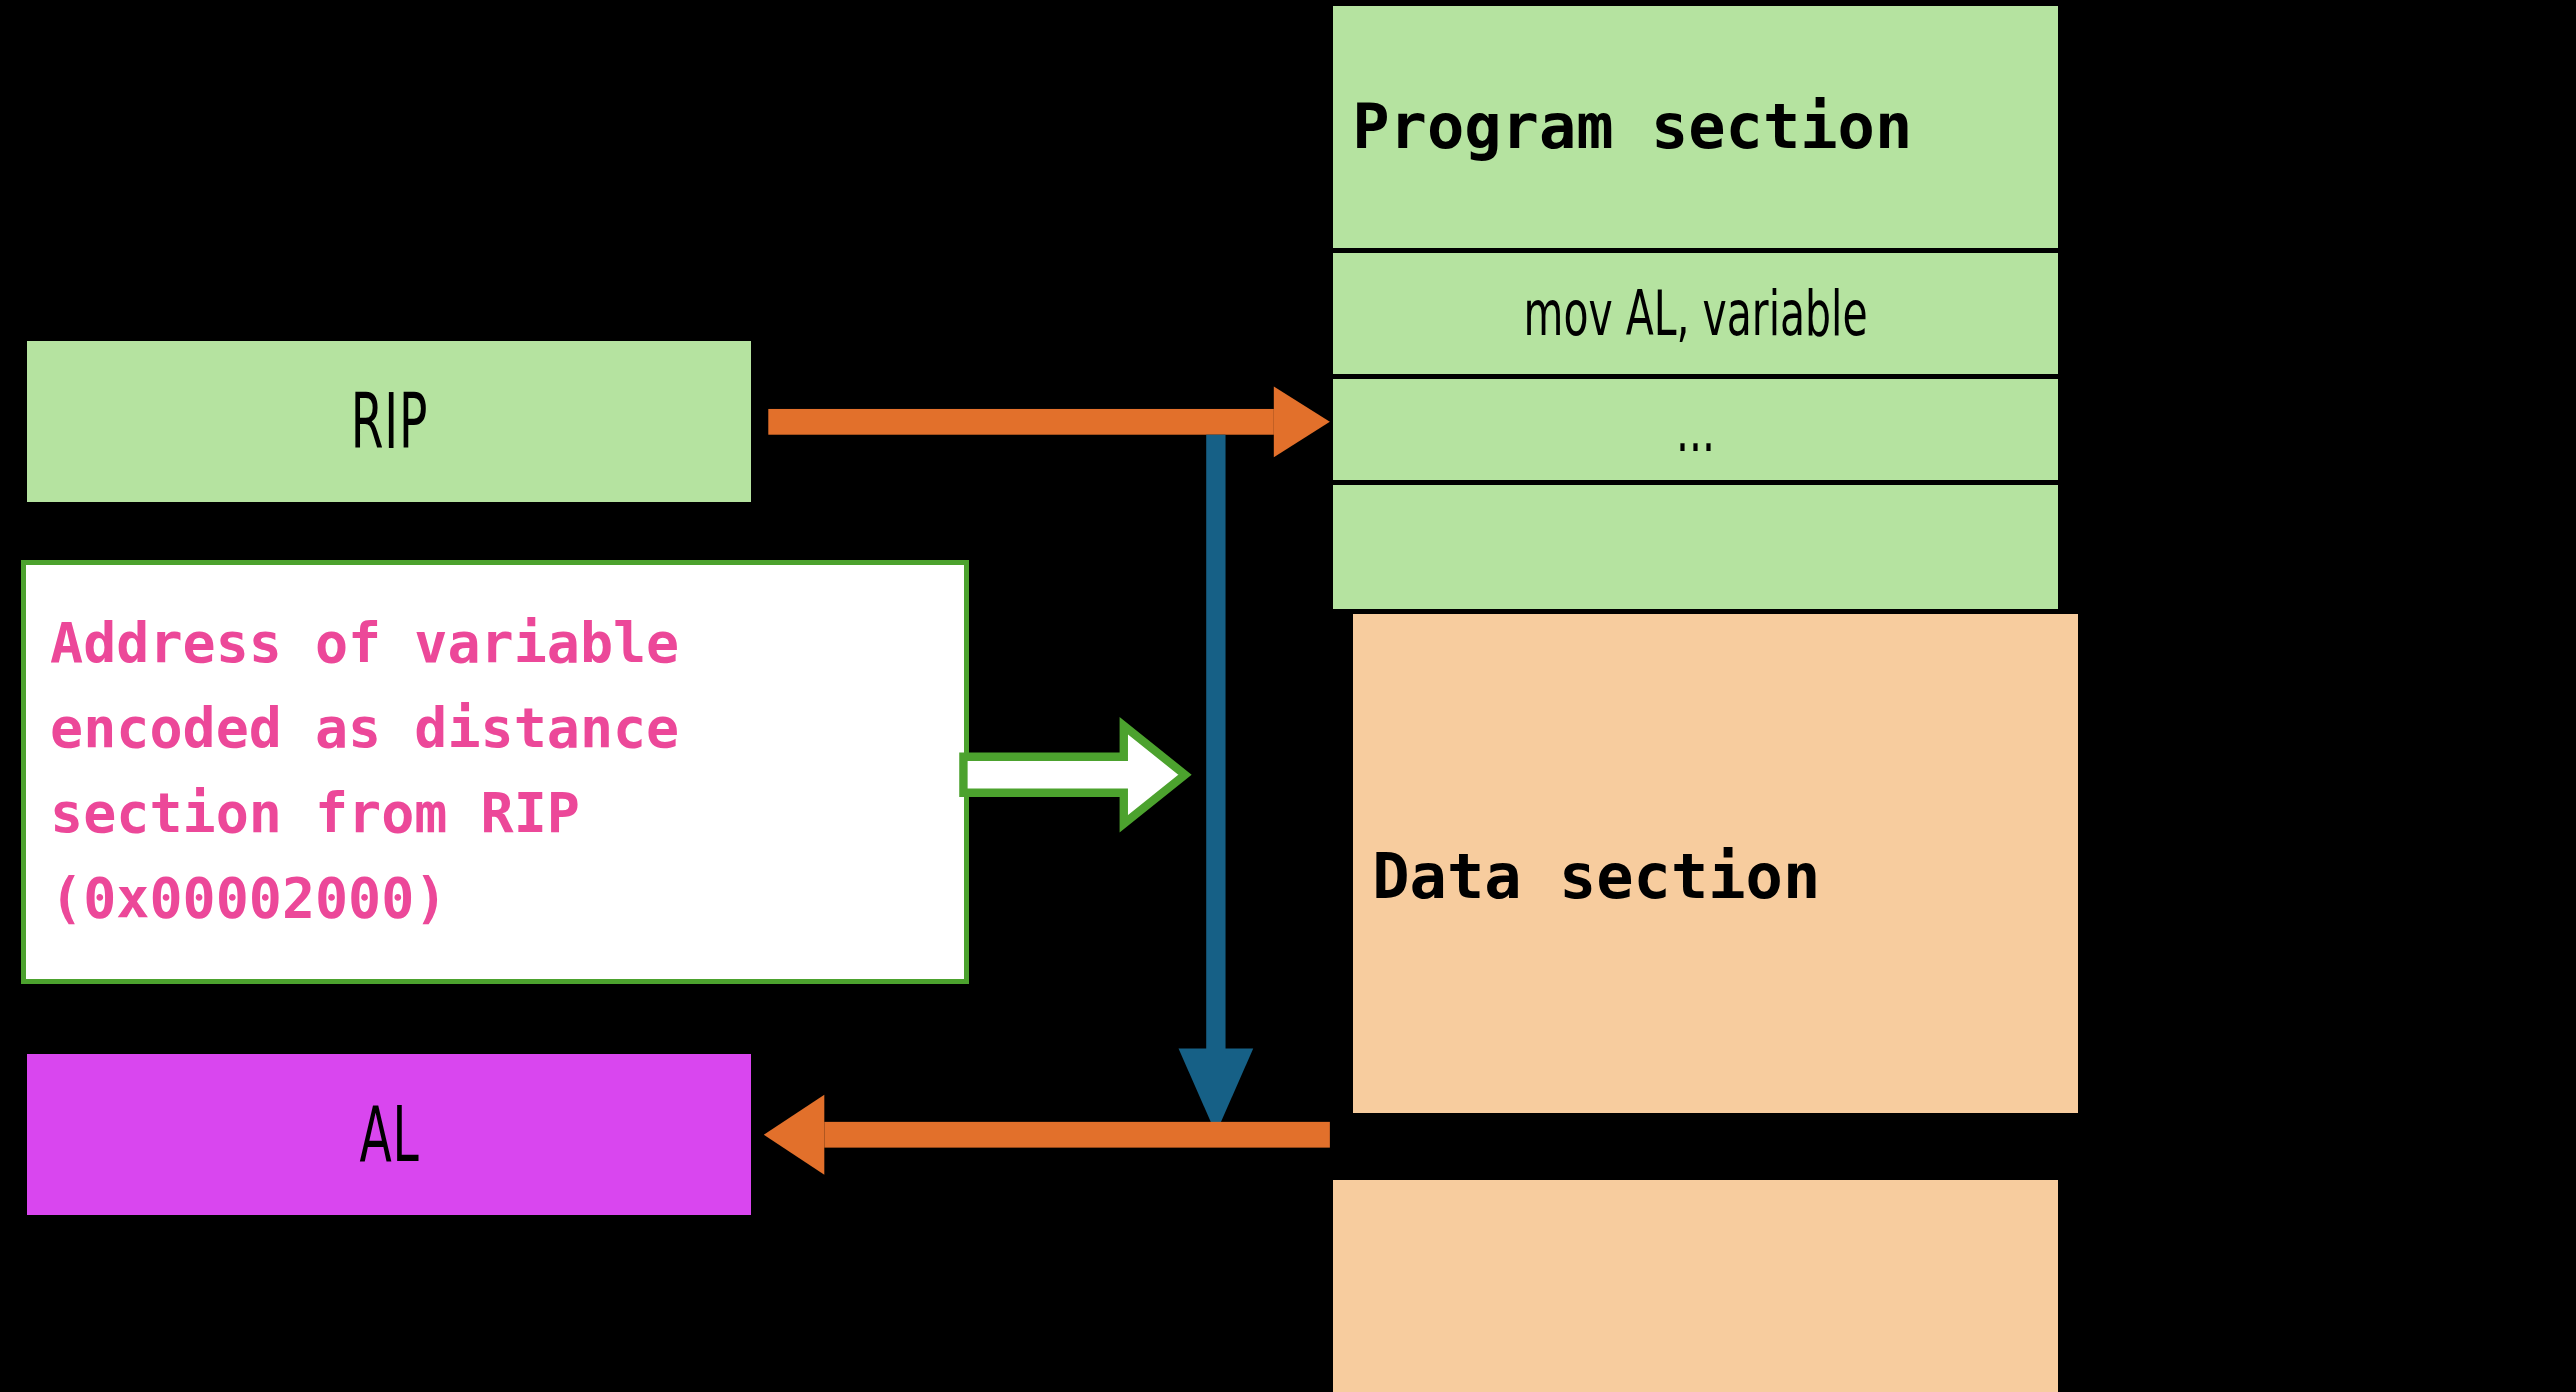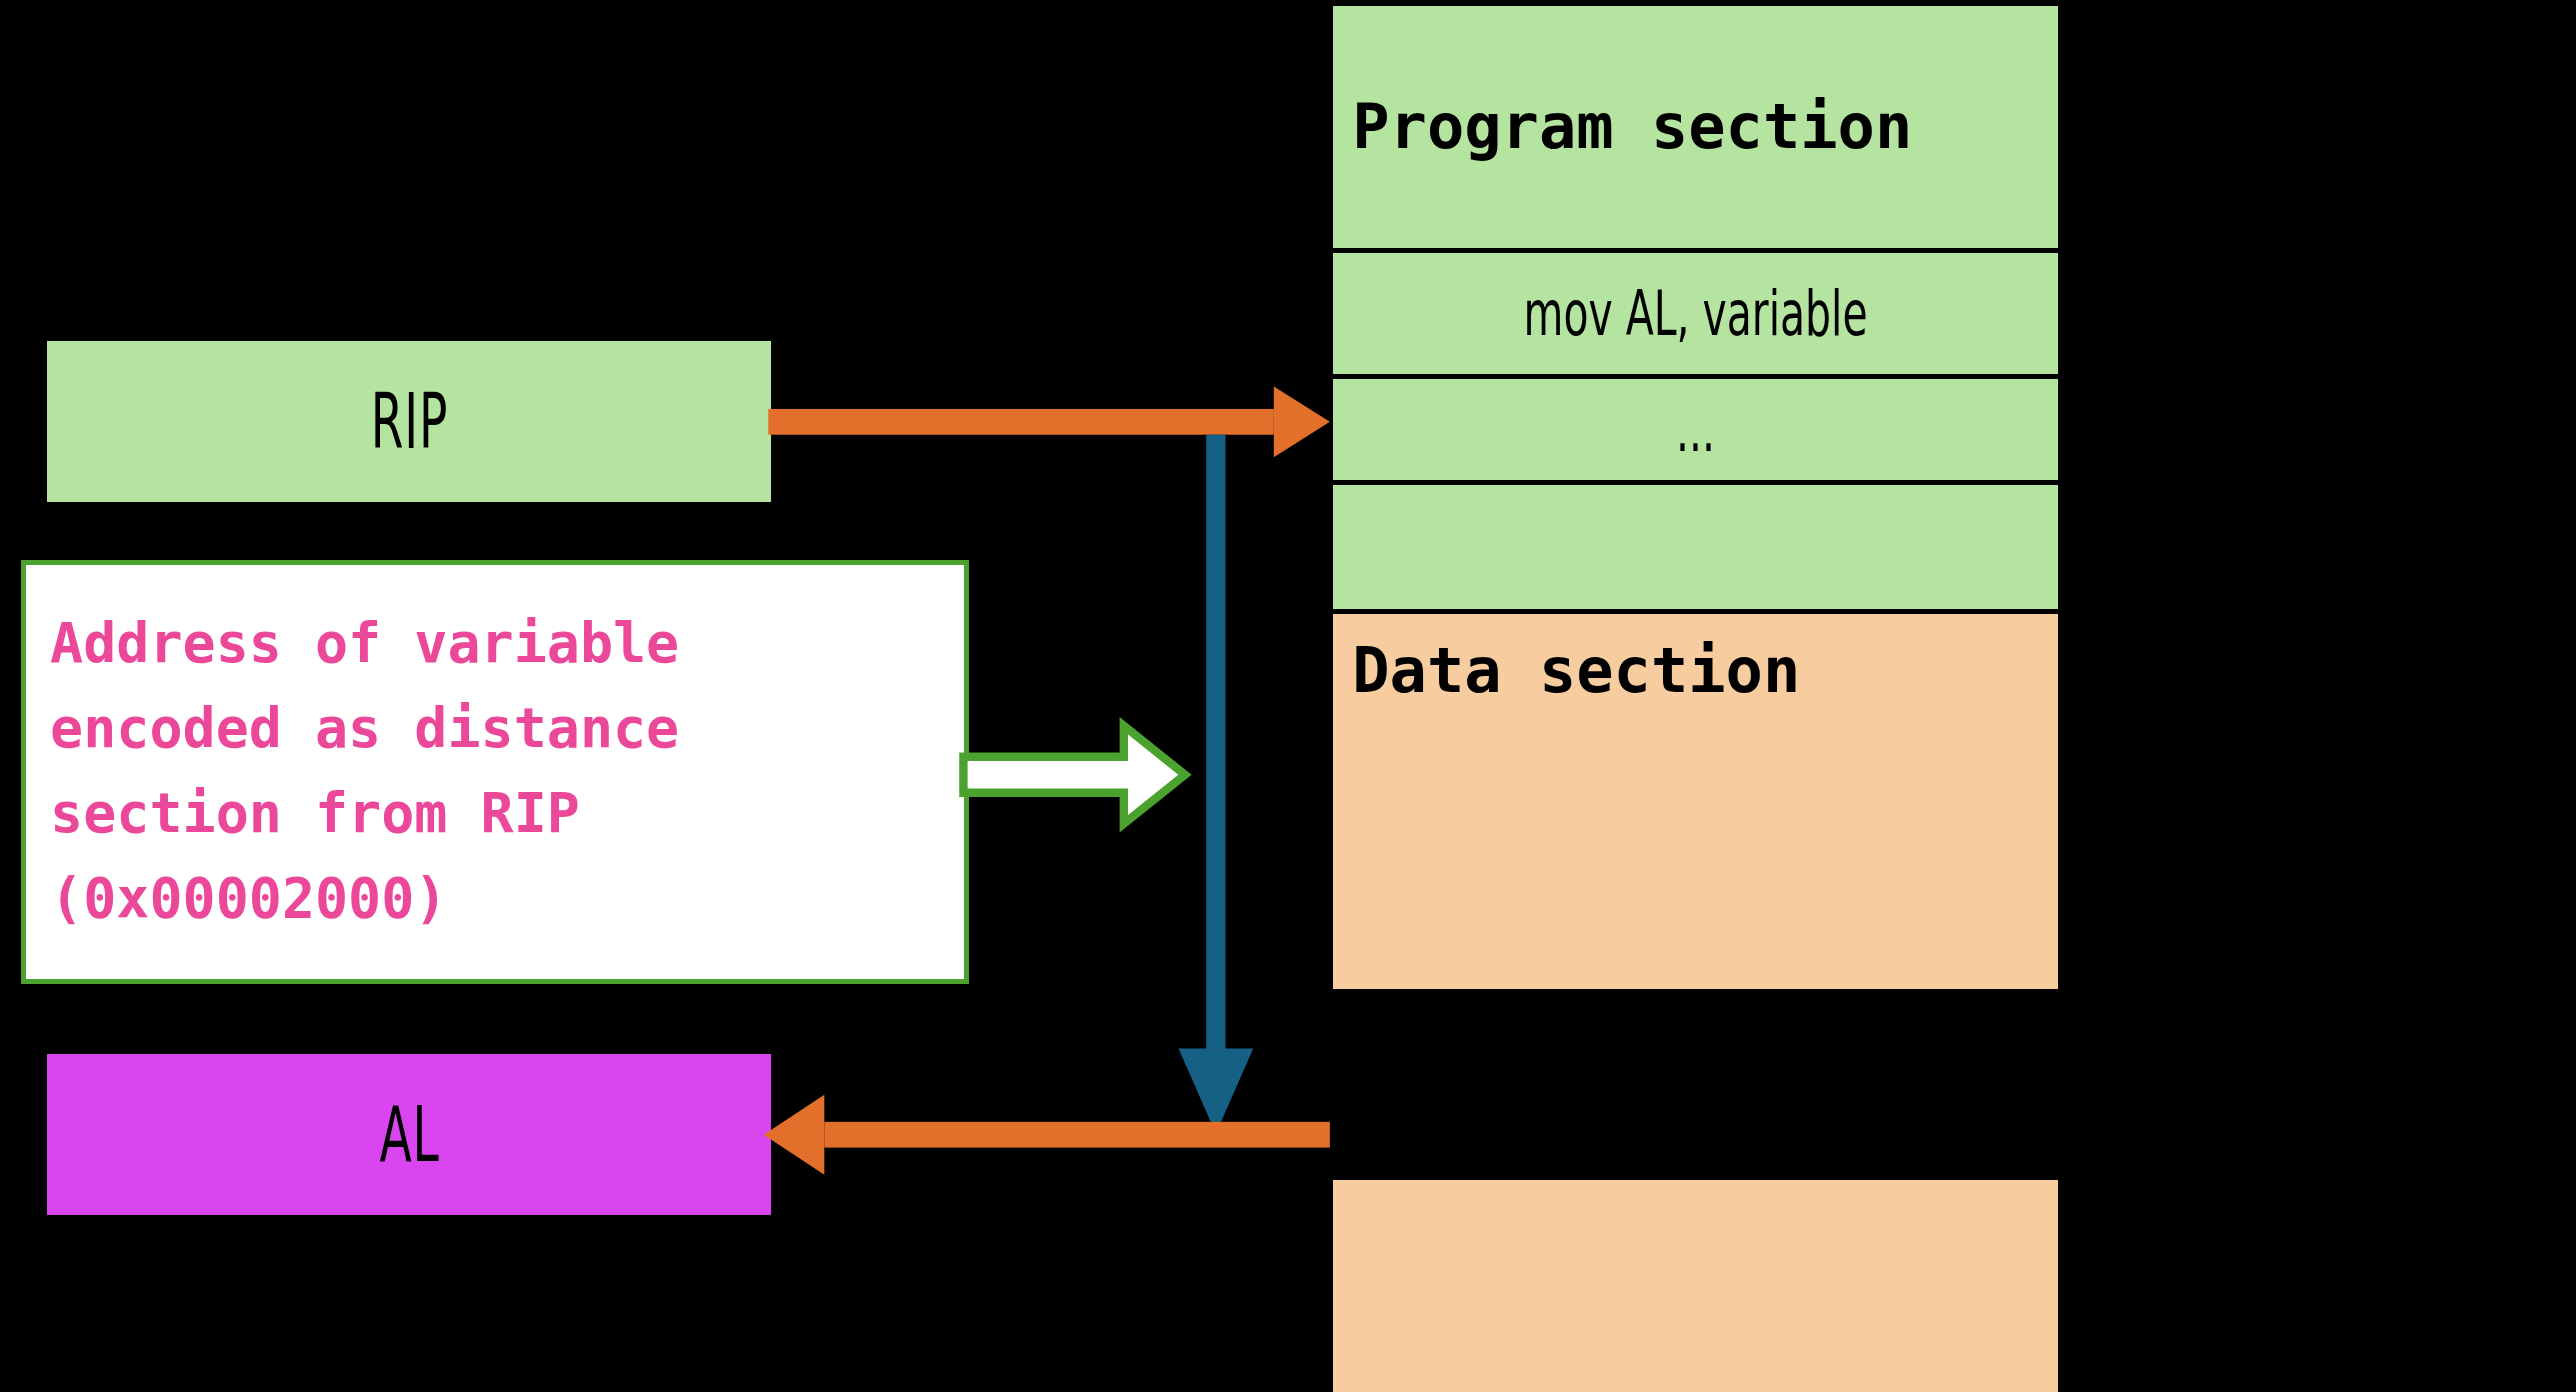--- a/index.html
+++ b/index.html
@@ -16,21 +16,20 @@
     font-family: "DejaVu Sans", sans-serif;
   }
 
   
   .reg-box {
     position: absolute;
     display: flex;
     align-items: center;
     justify-content: center;
     box-sizing: border-box;
-    margin-left: 20px;
   }
   .reg-label {
     font-family: "DejaVu Sans", sans-serif;
     font-size: 76px;
     line-height: 1;
     color: #000000;
     letter-spacing: 1.3px;
     transform: scaleX(0.62);
     transform-origin: center;
     white-space: nowrap;
@@ -158,21 +157,21 @@
     </div>
 
     <div class="mem-row green center div-top" style="top:374px; height:106px;">
       <span class="mem-text">...</span>
     </div>
 
     <div class="mem-row green center div-top" style="top:480px; height:129px;">
       <span class="mem-text"></span>
     </div>
 
-    <div class="mem-row peach lead div-top" style="top:609px; height:380px; align-items:flex-start; padding-top:26px;">
+    <div class="mem-row peach lead div-top" style="top:609px; height:504px; align-items:center; padding-top:26px;margin-left:20px;">
       <span class="mem-title">Data section</span>
     </div>
 
 
     <div class="mem-row peach center div-top" style="top:1175px; height:218px;">
       <span class="mem-text"></span>
     </div>
 
   </div>
 

